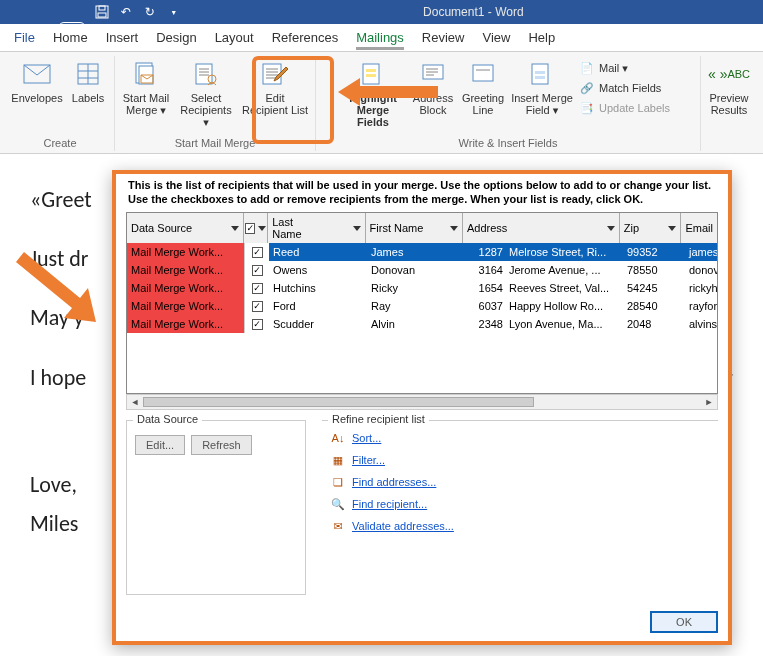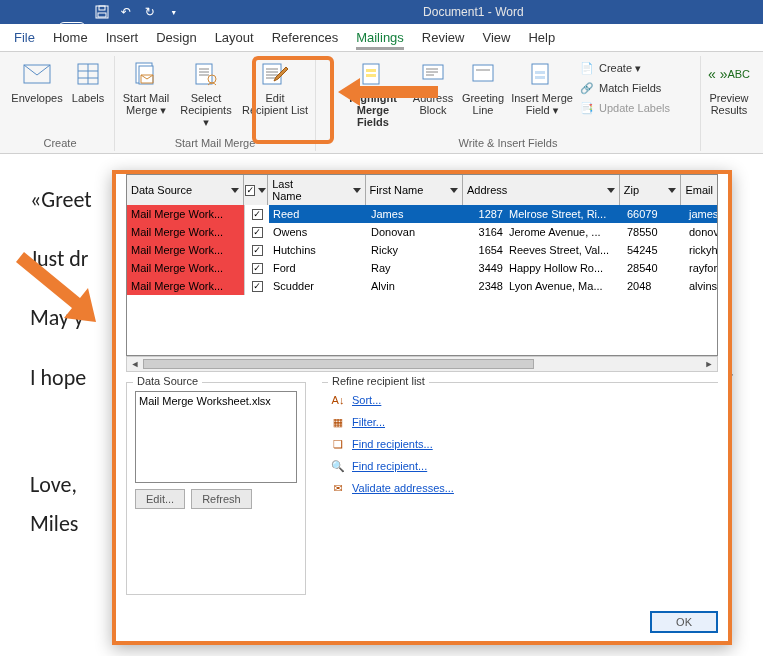--- a/index.html
+++ b/index.html
@@ -454,21 +454,21 @@
               <rect x="6" y="10" width="10" height="3" fill="#c8dff5"></rect>
               <rect x="6" y="15" width="10" height="3" fill="#c8dff5"></rect>
             </svg>
         </div>
         <span style="white-space:pre-line;">Insert Merge
 Field ▾</span>
       </div>
       <div class="rstack" style="width:100px;">
         <div class="rbtn small">
           <span class="ricon">📄</span>
-          <span>Create ▾</span>
+          <span>Mail ▾</span>
         </div>
         <div class="rbtn small">
           <span class="ricon">🔗</span>
           <span>Match Fields</span>
         </div>
         <div class="rbtn small" style="color:#999;">
           <span class="ricon">📑</span>
           <span>Update Labels</span>
         </div>
       </div>
@@ -504,20 +504,21 @@
 
 <svg class="arrow" style="left:338px; top:72px;" width="100" height="40" viewBox="0 0 100 40">
   <polygon points="0,20 22,6 22,14 100,14 100,26 22,26 22,34" fill="#ed7d31"></polygon>
 </svg>
 <svg class="arrow" style="left:10px; top:248px;" width="100" height="90" viewBox="0 0 100 90">
   <polygon points="86,74 54,70 62,60 6,14 14,4 70,50 78,40" fill="#ed7d31"></polygon>
 </svg>
 
 <div class="dialog">
   <div class="dlg-body">
+    <div class="dlg-desc" style="font-weight:bold;">This is the list of recipients that will be used in your merge.  Use the options below to add to or change your list.  Use the checkboxes to add or remove recipients from the merge.  When your list is ready, click OK.</div>
 
     <div class="grid">
       <div class="grid-head">
         <div class="gh col-ds">
             <span>Data Source</span>
             <span class="dd"></span>
           </div>
         <div class="gh col-chk">
             <span class="chk">✓</span>
             <span class="dd"></span>
@@ -547,21 +548,21 @@
             <div class="gc col-ds">Mail Merge Work...</div>
             <div class="gc col-chk">
               <span class="chk">✓</span>
             </div>
             <div class="gc col-ln">Reed</div>
             <div class="gc col-fn">James</div>
             <div class="gc col-addr">
               <span class="num">1287</span>
               <span>Melrose Street, Ri...</span>
             </div>
-            <div class="gc col-zip">66079</div>
+            <div class="gc col-zip">99352</div>
             <div class="gc col-em">jamesre</div>
           </div>
           <div class="grid-row">
             <div class="gc col-ds">Mail Merge Work...</div>
             <div class="gc col-chk">
               <span class="chk">✓</span>
             </div>
             <div class="gc col-ln">Owens</div>
             <div class="gc col-fn">Donovan</div>
             <div class="gc col-addr">
@@ -586,21 +587,21 @@
             <div class="gc col-em">rickyhut</div>
           </div>
           <div class="grid-row">
             <div class="gc col-ds">Mail Merge Work...</div>
             <div class="gc col-chk">
               <span class="chk">✓</span>
             </div>
             <div class="gc col-ln">Ford</div>
             <div class="gc col-fn">Ray</div>
             <div class="gc col-addr">
-              <span class="num">3449</span>
+              <span class="num">6037</span>
               <span>Happy Hollow Ro...</span>
             </div>
             <div class="gc col-zip">28540</div>
             <div class="gc col-em">rayford(</div>
           </div>
           <div class="grid-row">
             <div class="gc col-ds">Mail Merge Work...</div>
             <div class="gc col-chk">
               <span class="chk">✓</span>
             </div>
@@ -619,40 +620,37 @@
     <div class="hscroll">
       <div class="arrowbtn">◄</div>
       <div class="track">
           <div class="thumb"></div>
         </div>
       <div class="arrowbtn">►</div>
     </div>
 
     <div class="lower">
       <div class="fieldset ds-box" data-legend="Data Source">
-        <div class="ds-list">
-          <div>Mail Merge Worksheet.xlsx</div>
-        </div>
         <div class="ds-btns">
           <button class="winbtn">Edit...</button>
           <button class="winbtn">Refresh</button>
         </div>
       </div>
       <div class="fieldset refine" data-legend="Refine recipient list" style="border:none; border-top:1px solid #ccc; padding-top:6px;">
         <div class="refine-item">
           <span class="ri-icon">A↓</span>
           <a>Sort...</a>
         </div>
         <div class="refine-item">
           <span class="ri-icon">▦</span>
           <a>Filter...</a>
         </div>
         <div class="refine-item">
           <span class="ri-icon">❏</span>
-          <a>Find recipients...</a>
+          <a>Find addresses...</a>
         </div>
         <div class="refine-item">
           <span class="ri-icon">🔍</span>
           <a>Find recipient...</a>
         </div>
         <div class="refine-item">
           <span class="ri-icon">✉</span>
           <a>Validate addresses...</a>
         </div>
       </div>

